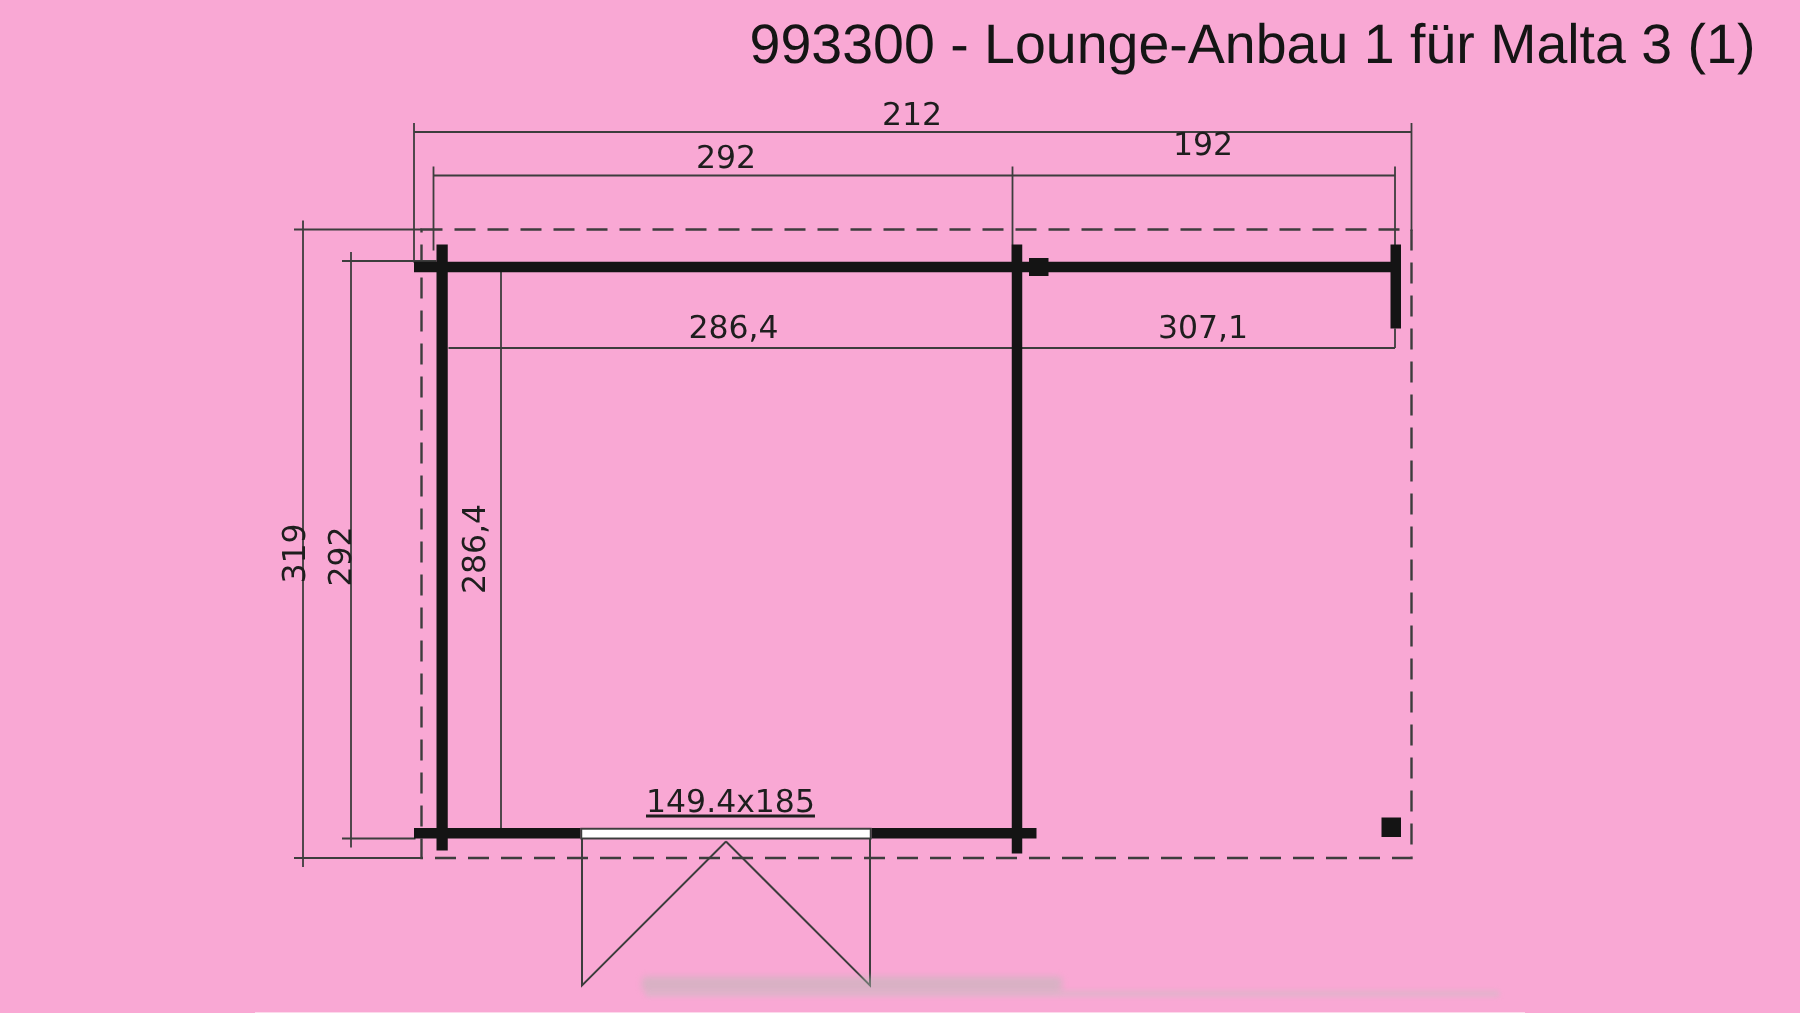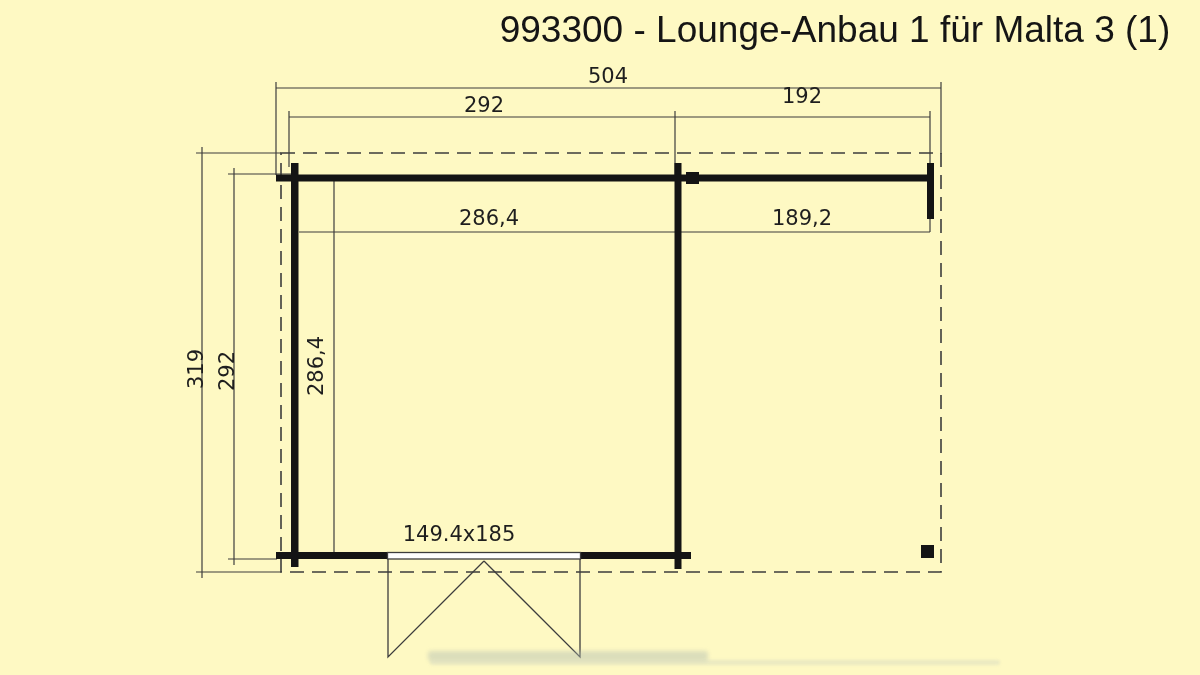--- a/index.html
+++ b/index.html
@@ -1,36 +1,36 @@
 <!DOCTYPE html>
 <html><head>
 <meta charset="utf-8">
 <style>
   html,body{margin:0;padding:0;background:#fff;}
   .stage{
-    position:relative;width:1200px;height:675px;background:#fef9c3;
+    position:relative;width:1200px;height:675px;background:#f9a8d4;
     font-family:"DejaVu Sans",sans-serif;overflow:hidden;
   }
   .title{
     position:absolute;left:465px;top:8px;width:740px;height:44px;line-height:44px;
     text-align:center;font-size:37px;color:#151515;white-space:nowrap;
     font-family:"Liberation Sans",sans-serif;
   }
   .plan-svg{position:absolute;left:0;top:0;}
   .dim{
     position:absolute;font-size:21px;color:#1e1e1e;text-align:center;
     height:20px;line-height:20px;white-space:nowrap;
   }
   .vdim{transform:rotate(-90deg);transform-origin:center center;}
   .dim-total-width{left:558px;top:66px;width:100px;}
   .dim-cabin-width{left:434px;top:95px;width:100px;}
   .dim-annex-width{left:752px;top:86px;width:100px;}
   .dim-cabin-inner-width{left:439px;top:208px;width:100px;}
   .dim-annex-inner-width{left:752px;top:208px;width:100px;}
-  .dim-door{left:384px;top:524px;width:150px;}
+  .dim-door{left:412px;top:524px;width:150px;text-decoration:underline;}
   .dim-total-depth{left:156px;top:359px;width:80px;}
   .dim-cabin-depth{left:187px;top:361px;width:80px;}
   .dim-cabin-inner-depth{left:276px;top:356px;width:80px;}
   .smudge{position:absolute;border-radius:3px;}
   .smudge-1{left:428px;top:651px;width:280px;height:10px;background:rgba(178,188,178,0.45);filter:blur(2px);}
   .smudge-2{left:430px;top:660px;width:570px;height:5px;background:rgba(190,198,192,0.30);filter:blur(1.5px);}
 </style>
 </head>
 <body>
 
@@ -80,25 +80,25 @@
       <rect x="921" y="545" width="13" height="13"></rect>
     </g>
 
     <g stroke="#3d3d3d" stroke-width="1.3" fill="none">
       <rect x="387.5" y="552.5" width="193" height="6.5" fill="#ffffff"></rect>
       <path d="M388,559 L388,657 L484,561"></path>
       <path d="M580,559 L580,657 L484,561"></path>
     </g>
   </svg>
 
-  <div class="dim dim-total-width">504</div>
+  <div class="dim dim-total-width">212</div>
   <div class="dim dim-cabin-width">292</div>
   <div class="dim dim-annex-width">192</div>
   <div class="dim dim-cabin-inner-width">286,4</div>
-  <div class="dim dim-annex-inner-width">189,2</div>
+  <div class="dim dim-annex-inner-width">307,1</div>
   <div class="dim vdim dim-total-depth">319</div>
   <div class="dim vdim dim-cabin-depth">292</div>
   <div class="dim vdim dim-cabin-inner-depth">286,4</div>
   <div class="dim dim-door">149.4x185</div>
 
   <div class="smudge smudge-1"></div>
   <div class="smudge smudge-2"></div>
 
 </div>
 

